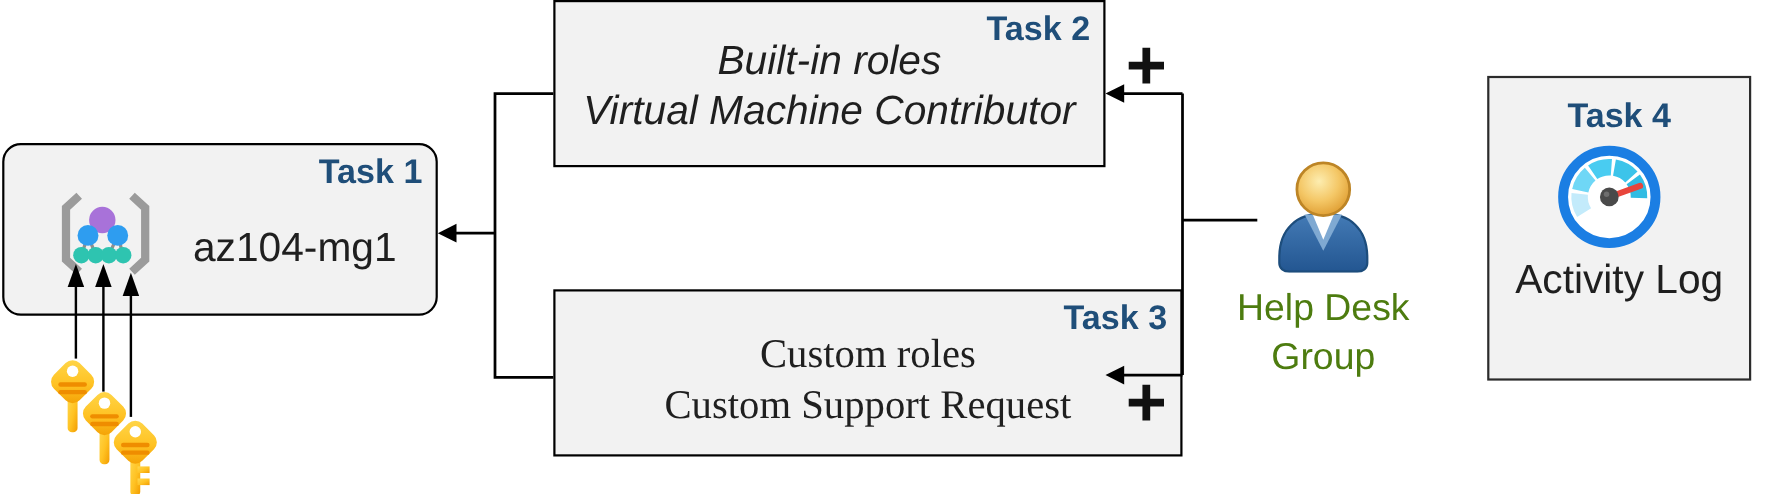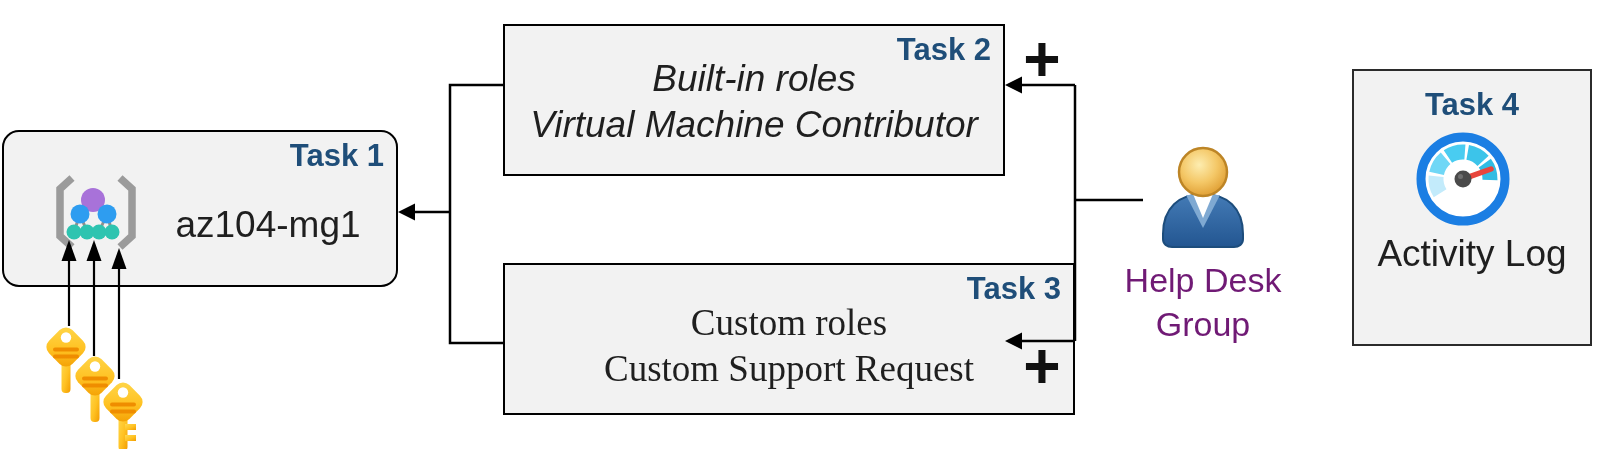--- a/index.html
+++ b/index.html
@@ -27,39 +27,39 @@
   #task1-name {
     position:absolute; left:140px; right:4px; top:72px; text-align:center;
     font-size:37px; color:#1f1f1f; white-space:nowrap;
   }
   #task4-caption {
     position:absolute; left:0; right:0; top:162px; text-align:center;
     font-size:37px; line-height:42px; color:#1f1f1f; white-space:nowrap;
   }
   #actor-label {
     position:absolute; left:1203px; top:258px; transform:translateX(-50%);
-    text-align:center; font-size:34px; line-height:44px; color:#701a75; white-space:nowrap;
+    text-align:center; font-size:34px; line-height:44px; color:#4d7c0f; white-space:nowrap;
   }
   .plus {
     position:absolute; transform:translate(-50%,-52%);
     font-size:64px; font-weight:700; color:#111; line-height:1;
   }
   .abs-svg { position:absolute; pointer-events:none; }
 </style>
 </head>
 <body>
 
 <div id="canvas">
 
   <div class="box" style="left:2px; top:130px; width:396px; height:157px;border-radius:17px;">
     <div class="task-label">Task 1</div>
     <div id="task1-name">az104-mg1</div>
   </div>
 
-  <div class="box" style="left:503px; top:24px; width:502px; height:152px;">
+  <div class="box" style="left:503px; top:0; width:502px; height:152px;">
     <div class="task-label">Task 2</div>
     <div class="box-lines" style="padding-top:4px;font-style:italic;">
       <div>Built-in roles</div>
       <div>Virtual Machine Contributor</div>
     </div>
   </div>
 
   <div class="box" style="left:503px; top:263px; width:572px; height:152px;">
     <div class="task-label">Task 3</div>
     <div class="box-lines" style="padding-top:14px;font-family:Liberation Serif, serif;">

